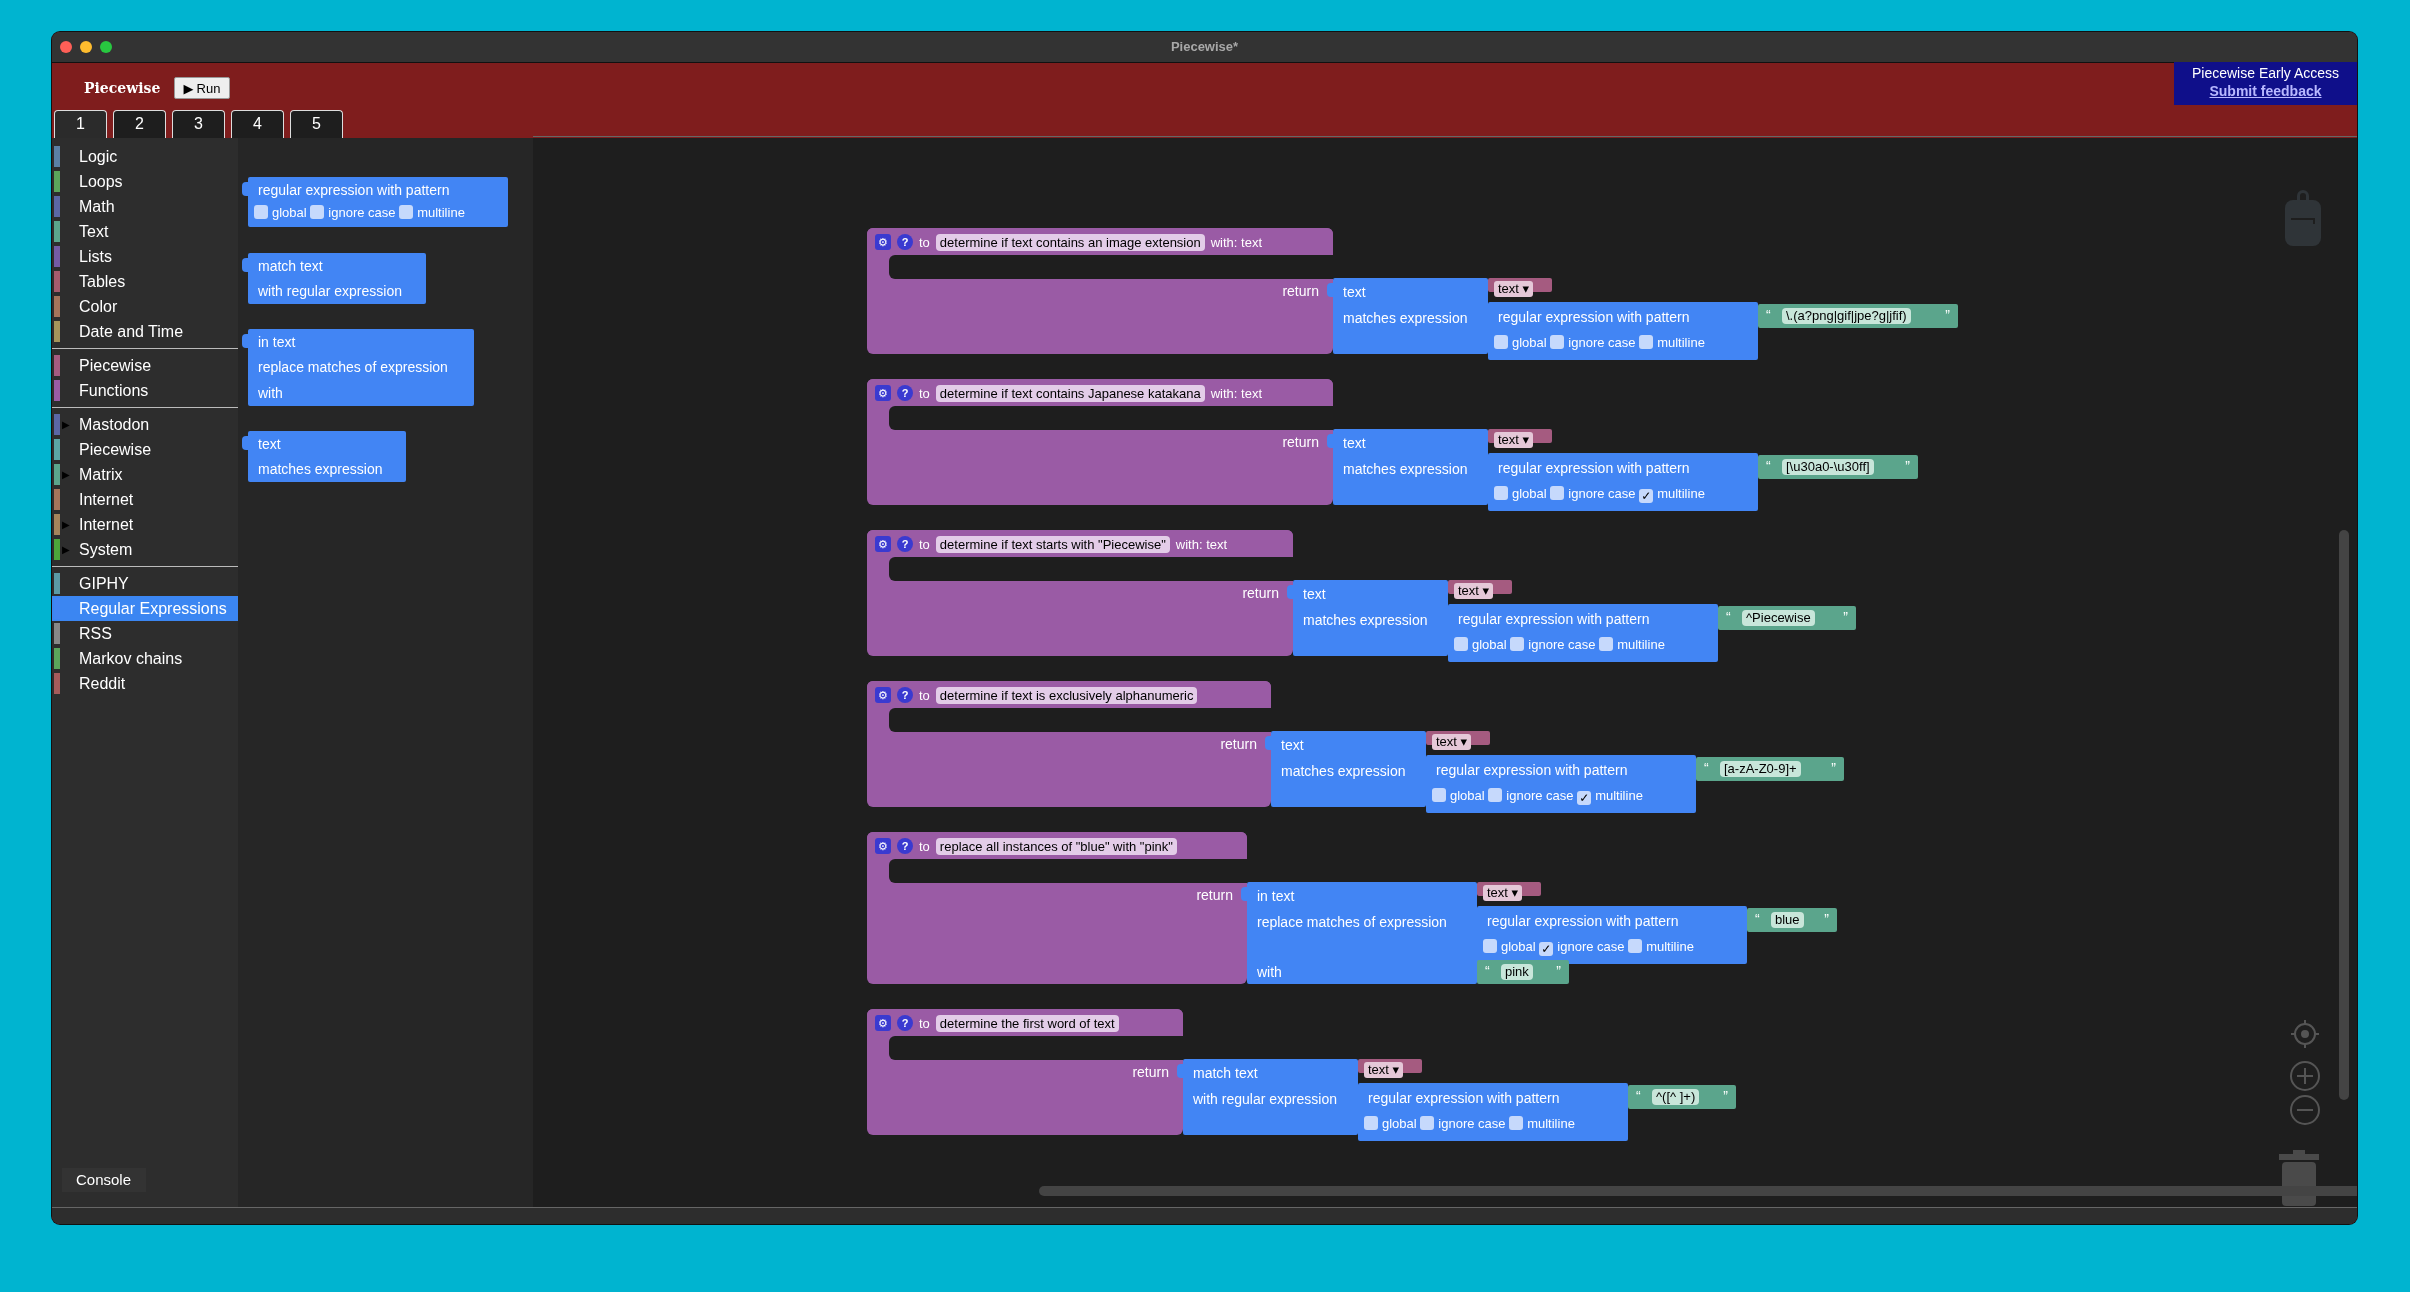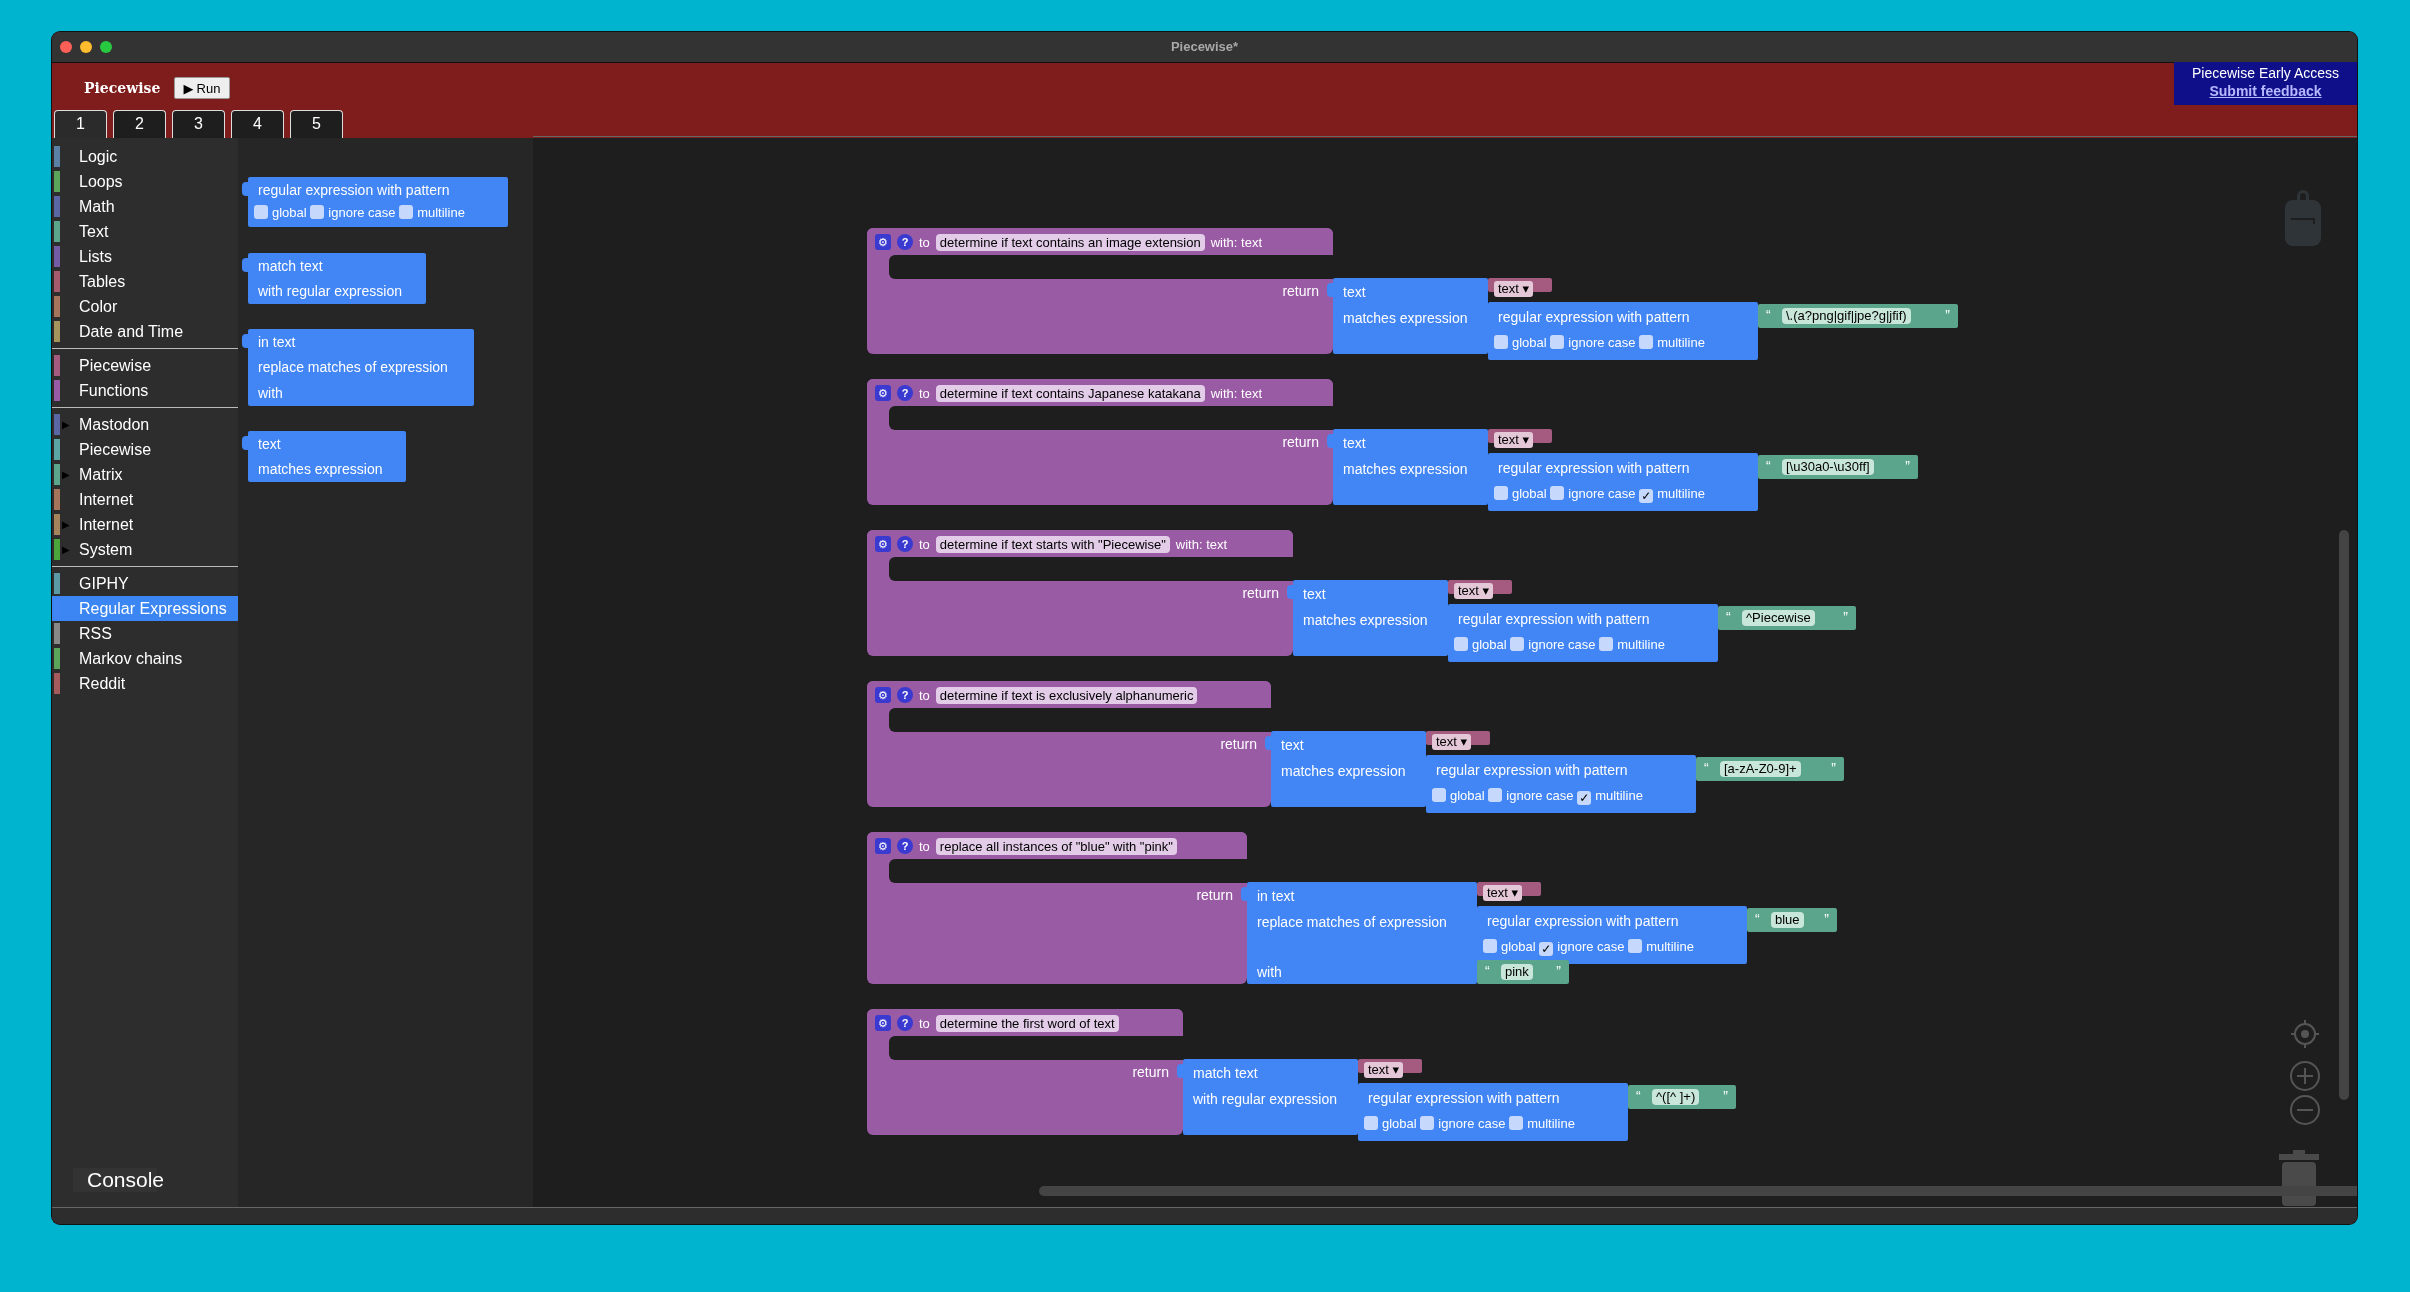--- a/index.html
+++ b/index.html
@@ -15,21 +15,21 @@
   .early a{color:#b8b8ff;font-weight:bold;text-decoration:underline;display:block;}
   .tabs{position:absolute;left:2px;top:78px;display:flex;gap:6px;}
   .tab{width:51px;height:27px;border:1.5px solid #ddd;border-bottom:none;border-radius:4px 4px 0 0;color:#fff;font-size:16px;text-align:center;line-height:26px;background:#1e1e1e;}
   .tab.active{background:#2b2b2b;}
   .sidebar{position:absolute;left:0;top:106px;width:186px;height:1070px;background:#2d2d2d;}
   .cat{position:relative;height:25px;line-height:25px;color:#fff;font-size:16px;padding-left:27px;}
   .cat .sw{position:absolute;left:2px;top:2px;width:6px;height:21px;}
   .cat .arrow{position:absolute;left:10px;top:0;font-size:10px;color:#000;}
   .cat.sel{background:#3b86f2;}
   .sep{height:1px;background:#bbb;margin:4px 0;}
-  .console{position:absolute;left:21px;bottom:16px;width:70px;height:24px;background:#333;color:#fff;font-size:21px;line-height:24px;padding-left:14px;}
+  .console{position:absolute;left:10px;bottom:16px;width:70px;height:24px;background:#333;color:#fff;font-size:15px;line-height:24px;padding-left:14px;}
   .flyout{position:absolute;left:186px;top:106px;width:295px;height:1070px;background:#262626;}
   .workspace{position:absolute;left:481px;top:106px;right:0;height:1070px;background:#1e1e1e;}
   .topline{position:absolute;left:481px;right:0;top:104px;height:1px;background:#666;}
   .blk{position:absolute;background:#4285f4;color:#fff;font-size:14px;border-radius:2px;}
   .blk .row{position:absolute;left:10px;white-space:nowrap;}
   .cb{display:inline-block;width:14px;height:14px;background:#c6d9fc;border-radius:3px;vertical-align:-2px;margin-right:4px;color:#000;font-size:12px;line-height:14px;text-align:center;}
   .notch-l{position:absolute;left:-6px;top:5px;width:7px;height:14px;background:#4285f4;border-radius:4px 0 0 4px;}
   .fn{position:absolute;background:#9a5ba5;border-radius:6px;}
   .fn-head{position:absolute;left:8px;top:4px;height:20px;display:flex;align-items:center;gap:6px;color:#fff;font-size:13px;white-space:nowrap;}
   .gear{width:16px;height:16px;background:#3a3ad0;border-radius:3px;color:#fff;font-size:11px;text-align:center;line-height:16px;}

